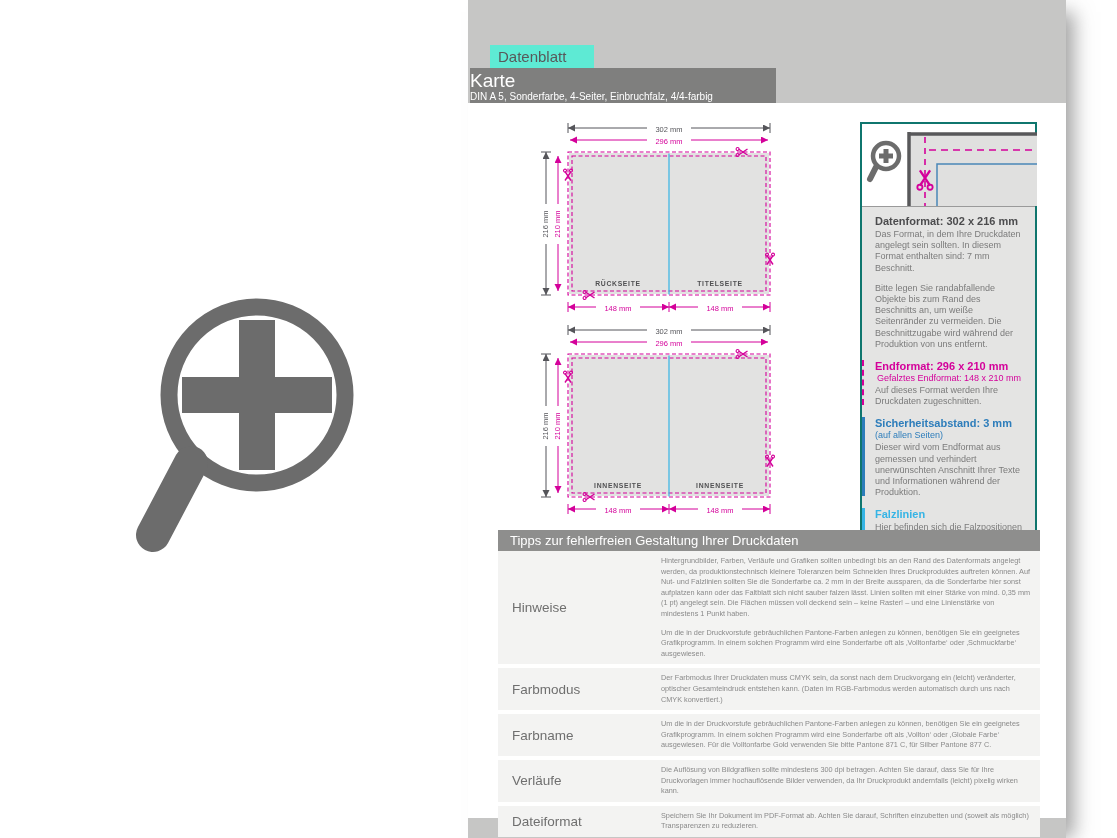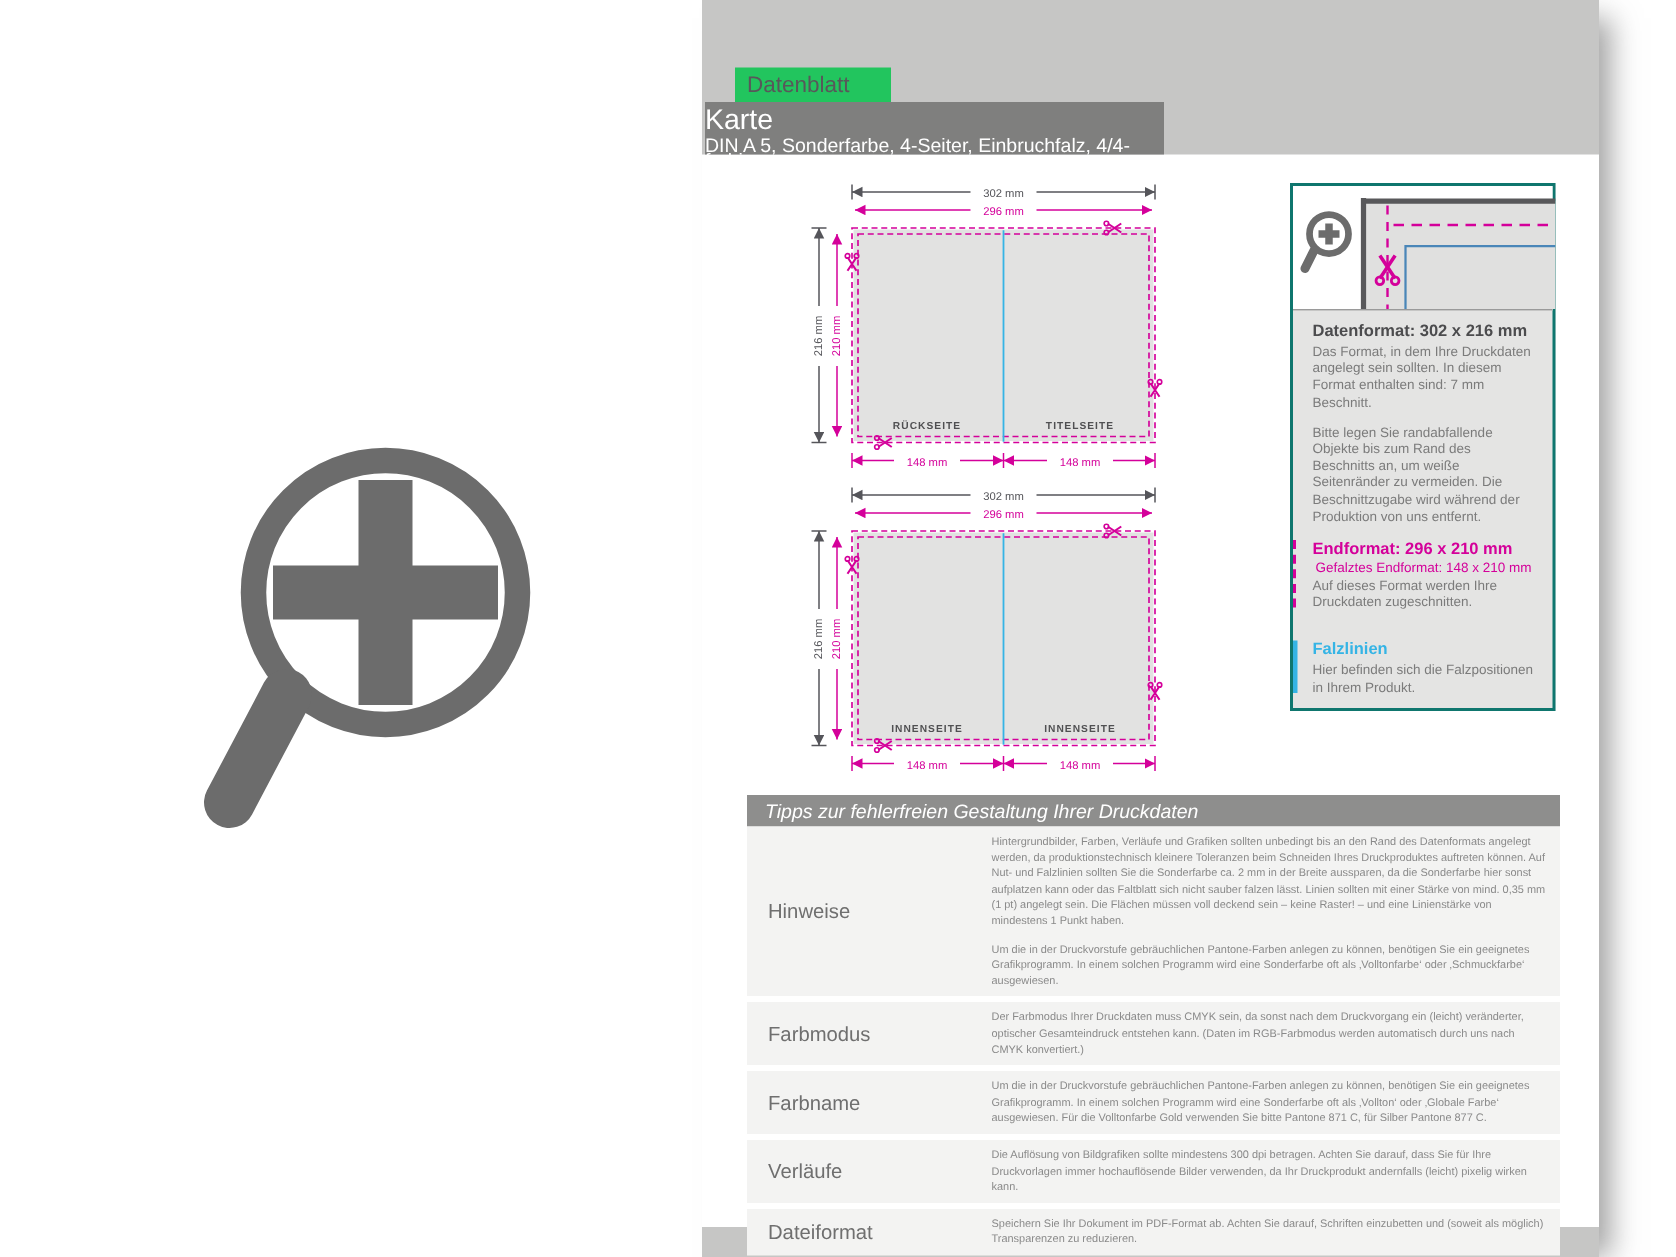--- a/index.html
+++ b/index.html
@@ -5,26 +5,26 @@
   html,body{margin:0;padding:0;background:#ffffff;}
   *{box-sizing:border-box;}
   body{font-family:"Liberation Sans", sans-serif;}
   #canvas{position:relative;width:1117px;height:838px;background:#fff;overflow:hidden;}
 
   
   #page{position:absolute;left:468px;top:0;width:598px;height:838px;background:#fff;
         box-shadow:14px 6px 18px -6px rgba(90,90,90,.55);}
   .band-top{position:absolute;left:0;top:0;width:598px;height:103px;background:#c6c6c5;}
   .band-bottom{position:absolute;left:0;top:818px;width:598px;height:20px;background:#c6c6c5;}
-  .tab{position:absolute;left:22px;top:45px;width:104px;height:24px;background:#22c55e;
+  .tab{position:absolute;left:22px;top:45px;width:104px;height:24px;background:#5eead4;
        color:#58585a;font-size:15px;line-height:24px;padding-left:8px;}
   .titlebar{position:absolute;left:2px;top:68px;width:306px;height:35px;background:#7f7f7e;
        display:flex;flex-direction:column;align-items:flex-start;padding:3px 18px 0 0;}
   .titlebar .t{color:#fff;font-size:19px;line-height:20px;}
-  .titlebar .s{color:#fff;font-size:13px;line-height:10px;margin-top:1px;}
+  .titlebar .s{color:#fff;font-size:10px;line-height:10px;margin-top:1px;}
 
   
   .diag{position:absolute;left:60px;}
   #diag1{top:120px;}
   #diag2{top:322px;}
 
   
   #infopanel{position:absolute;left:392px;top:122px;width:177px;border:2px solid #0f766e;background:#e4e4e3;}
   #thumb{position:relative;height:83px;background:#fff;border-bottom:1px solid #9a9a9a;}
   #paneltext{padding:8px 12px 8px 13px;}
@@ -37,21 +37,21 @@
   .sec .sub.mag{color:#d4009a;text-align:center;}
   .sec .sub.blu{color:#2d7dbb;}
   .sec .body{font-size:9px;line-height:11.2px;color:#7b7b7b;margin-top:1px;}
   .gap8{height:8px;} .gap10{height:10px;}
   .mk-end::before{content:"";position:absolute;left:-13px;top:0;bottom:2px;width:0;border-left:2px dashed #d4009a;}
   .mk-sich::before{content:"";position:absolute;left:-13px;top:0;bottom:2px;width:3px;background:#2d7dbb;}
   .mk-falz::before{content:"";position:absolute;left:-13px;top:0;bottom:2px;width:3px;background:#35b4e5;}
 
   
   #tips{position:absolute;left:30px;top:530px;width:542px;}
-  #tips .thead{height:21px;background:#8e8e8d;color:#fff;font-size:13px;line-height:21px;padding-left:12px;font-style:italic;}
+  #tips .thead{height:21px;background:#8e8e8d;color:#fff;font-size:13px;line-height:21px;padding-left:12px;}
   #tips .row{display:flex;background:#f3f3f2;margin-bottom:4px;}
   #tips .row:first-of-type{margin-top:7px;}
   #tips .lbl{width:158px;display:flex;align-items:center;padding-left:14px;
              font-size:13.5px;color:#6f6f6f;flex:none;}
   #tips .val{flex:1;padding:5px 8px 5px 5px;font-size:7.3px;line-height:10.6px;color:#8a8a8a;}
   #tips .val p{margin:0;}
   #tips .val p + p{margin-top:8px;}
   .h88{min-height:88px;} .h28{min-height:28px;} .h30{min-height:30px;}
 
   
@@ -205,20 +205,25 @@
           <div class="gap8"></div>
           <div class="body">Bitte legen Sie randabfallende Objekte bis zum Rand des Beschnitts an, um weiße Seitenränder zu vermeiden. Die Beschnittzugabe wird während der Produktion von uns entfernt.</div>
         </div>
         <div class="gap10"></div>
         <div class="sec mk-end">
           <div class="title mag">Endformat: 296 x 210 mm</div>
           <div class="sub mag">Gefalztes Endformat: 148 x 210 mm</div>
           <div class="body">Auf dieses Format werden Ihre Druckdaten zugeschnitten.</div>
         </div>
         <div class="gap10"></div>
+        <div class="sec mk-sich">
+          <div class="title blu">Sicherheitsabstand: 3 mm</div>
+          <div class="sub blu">(auf allen Seiten)</div>
+          <div class="body">Dieser wird vom Endformat aus gemessen und verhindert unerwünschten Anschnitt Ihrer Texte und Informationen während der Produktion.</div>
+        </div>
         <div class="gap10"></div>
         <div class="sec mk-falz">
           <div class="title cya">Falzlinien</div>
           <div class="body">Hier befinden sich die Falzpositionen in Ihrem Produkt.</div>
         </div>
       </div>
     </div>
 
     <div id="tips">
       <div class="thead">Tipps zur fehlerfreien Gestaltung Ihrer Druckdaten</div>

